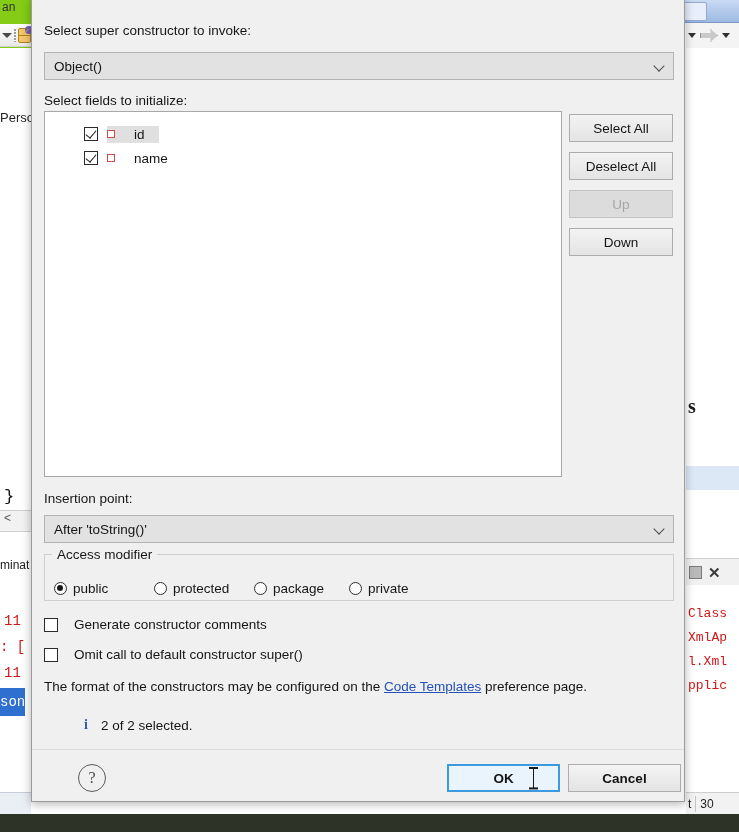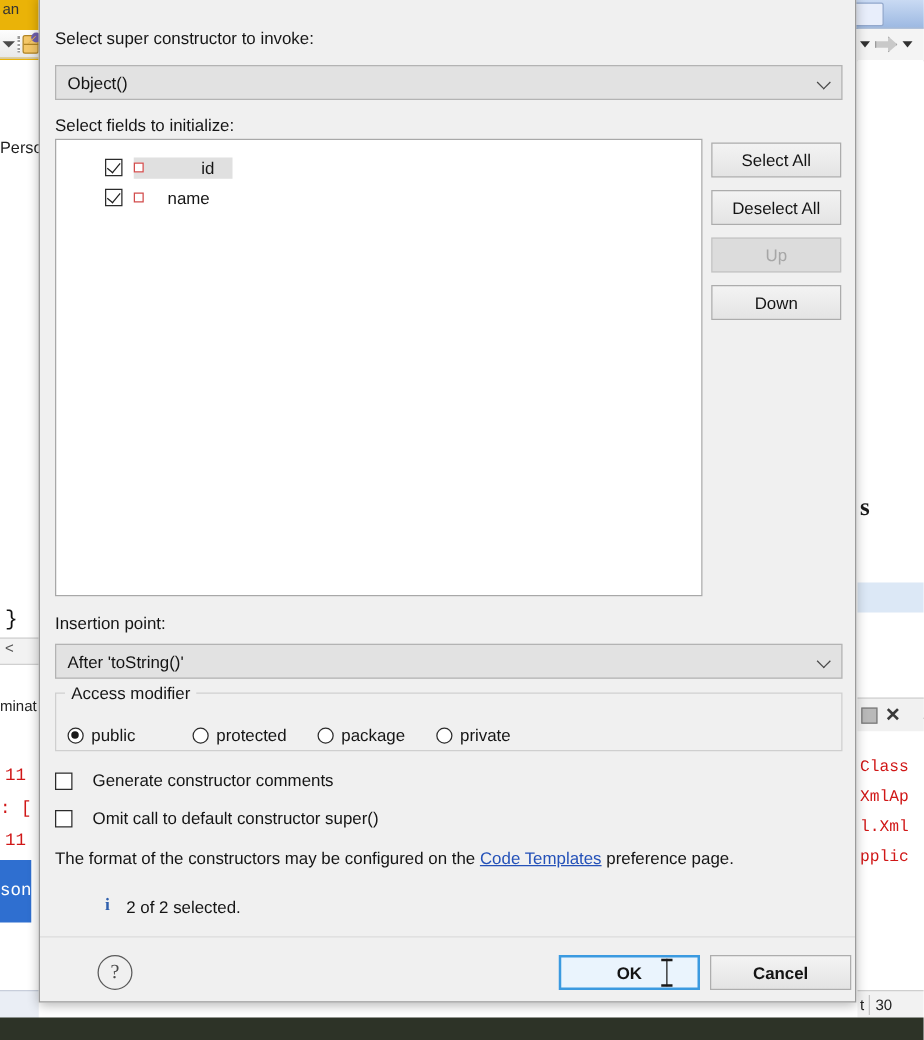--- a/index.html
+++ b/index.html
@@ -40,21 +40,21 @@
     display:flex;align-items:center;gap:4px;padding-left:2px;
   }
   .tri-dn{width:0;height:0;border-left:4px solid transparent;border-right:4px solid transparent;border-top:5px solid #303030;}
   .arrow-right{
     width:16px;height:11px;
     background:#ffffff;border:1px solid #9a9a9a;
     clip-path:polygon(0% 30%,58% 30%,58% 0%,100% 50%,58% 100%,58% 70%,0% 70%);
     background:#c9c9c9;
   }
   .bg-left-toolbar{
-    position:absolute;left:0;top:0;width:31px;height:48px;background:#eab308;
+    position:absolute;left:0;top:0;width:31px;height:48px;background:#84cc16;
   }
   .bg-lt-tabtext{position:absolute;left:2px;top:0px;font-size:12px;color:#333;}
   .bg-lt-row{position:absolute;left:0px;top:24px;width:31px;height:22px;
     background:linear-gradient(#fdfdfd,#e9e9e9);border-bottom:1px solid #cfcfcf;
     display:flex;align-items:center;gap:2px;}
   .bg-lt-caret{width:0;height:0;border-left:5px solid transparent;border-right:5px solid transparent;border-top:5px solid #4a4a4a;margin-left:2px;}
   .dots{width:3px;height:14px;background:repeating-linear-gradient(#fff 0 1px,#9c9c9c 1px 3px);}
   .mailicon{width:15px;height:13px;background:#f4c768;border:1px solid #b08424;border-radius:2px;position:relative;}
   .mailicon:after{content:"";position:absolute;left:0;top:0;width:13px;height:6px;border-bottom:1px solid #b08424;
     background:linear-gradient(135deg,transparent 45%,#e8b34e 50%,transparent 55%);}
@@ -108,21 +108,21 @@
   .listbox{
     position:absolute;left:12px;top:114px;width:518px;height:366px;
     background:#ffffff;border:1px solid #a8a8a8;box-sizing:border-box;
     overflow:hidden;
   }
   .listrow{
     display:flex;align-items:center;height:24px;padding-left:39px;gap:0px;
     font-size:13.5px;color:#151515;
   }
   .listrow .hl{display:flex;align-items:center;padding:1px 14px 1px 0;}
-  .listrow.sel .hl{background:#e0e0e0;gap:27px;}
+  .listrow.sel .hl{background:#e0e0e0;}
   .cbx{
     width:14px;height:14px;border:1.4px solid #2b2b2b;background:#fff;
     box-sizing:border-box;position:relative;flex:0 0 auto;margin-right:9px;
   }
   .cbx.on:after{
     content:"";position:absolute;left:3.4px;top:0.4px;width:5px;height:9px;
     border-right:1.7px solid #1d1d1d;border-bottom:1.7px solid #1d1d1d;
     transform:rotate(40deg);
   }
   .fieldicon{
@@ -202,21 +202,21 @@
   <div class="bg-brace">}</div>
   <div class="bg-lt2">&lt;</div>
 
   <div class="bg-console">
     <div class="ln" style="top:2px;margin-left:40px;">onso</div>
     <div class="ln" style="top:24px;">minat</div>
     <div class="ln red" style="top:50px;left:4px;">11</div>
     <div class="ln red" style="top:76px;left:0px;">: [</div>
     <div class="ln red" style="top:102px;left:4px;">11</div>
     <div class="ln red" style="top:128px;left:0px;">: [</div>
-    <div class="ln selblue" style="top:154px;left:0px;padding:17px 0;">son</div>
+    <div class="ln selblue" style="top:154px;left:0px;padding:6px 0;">son</div>
   </div>
   <div class="bg-scroll-left"></div>
 
   <div class="bg-toolbar-blue">
     <div class="grip"></div>
     <div class="pgbtn">回页</div>
     <div class="pgbtn">回页</div>
     <div class="pgbtn">回页</div>
     <div class="pgbtn plain">回页</div>
     <div class="grip"></div>

